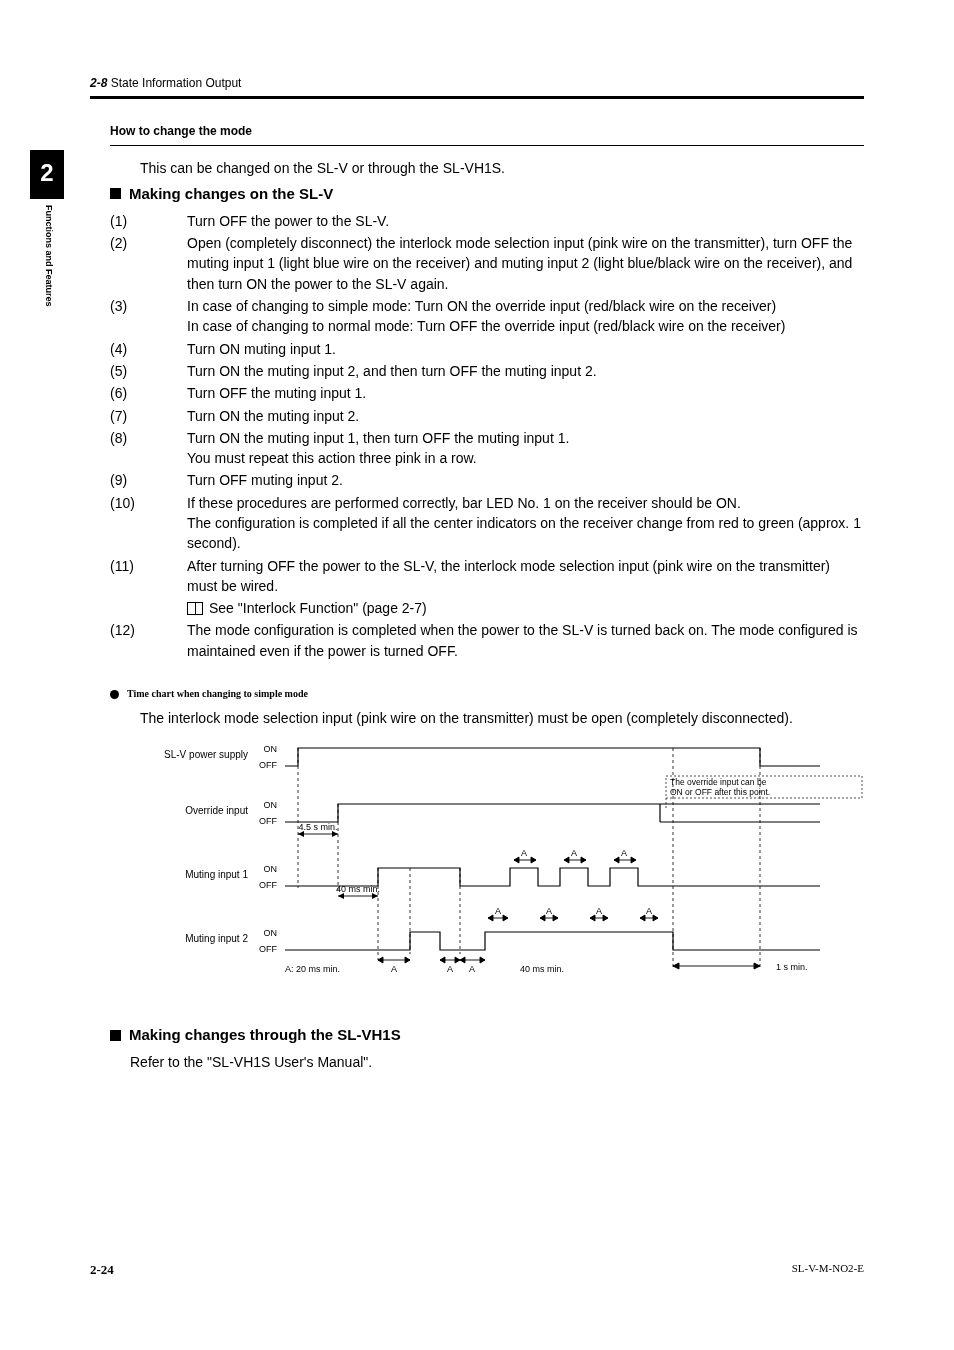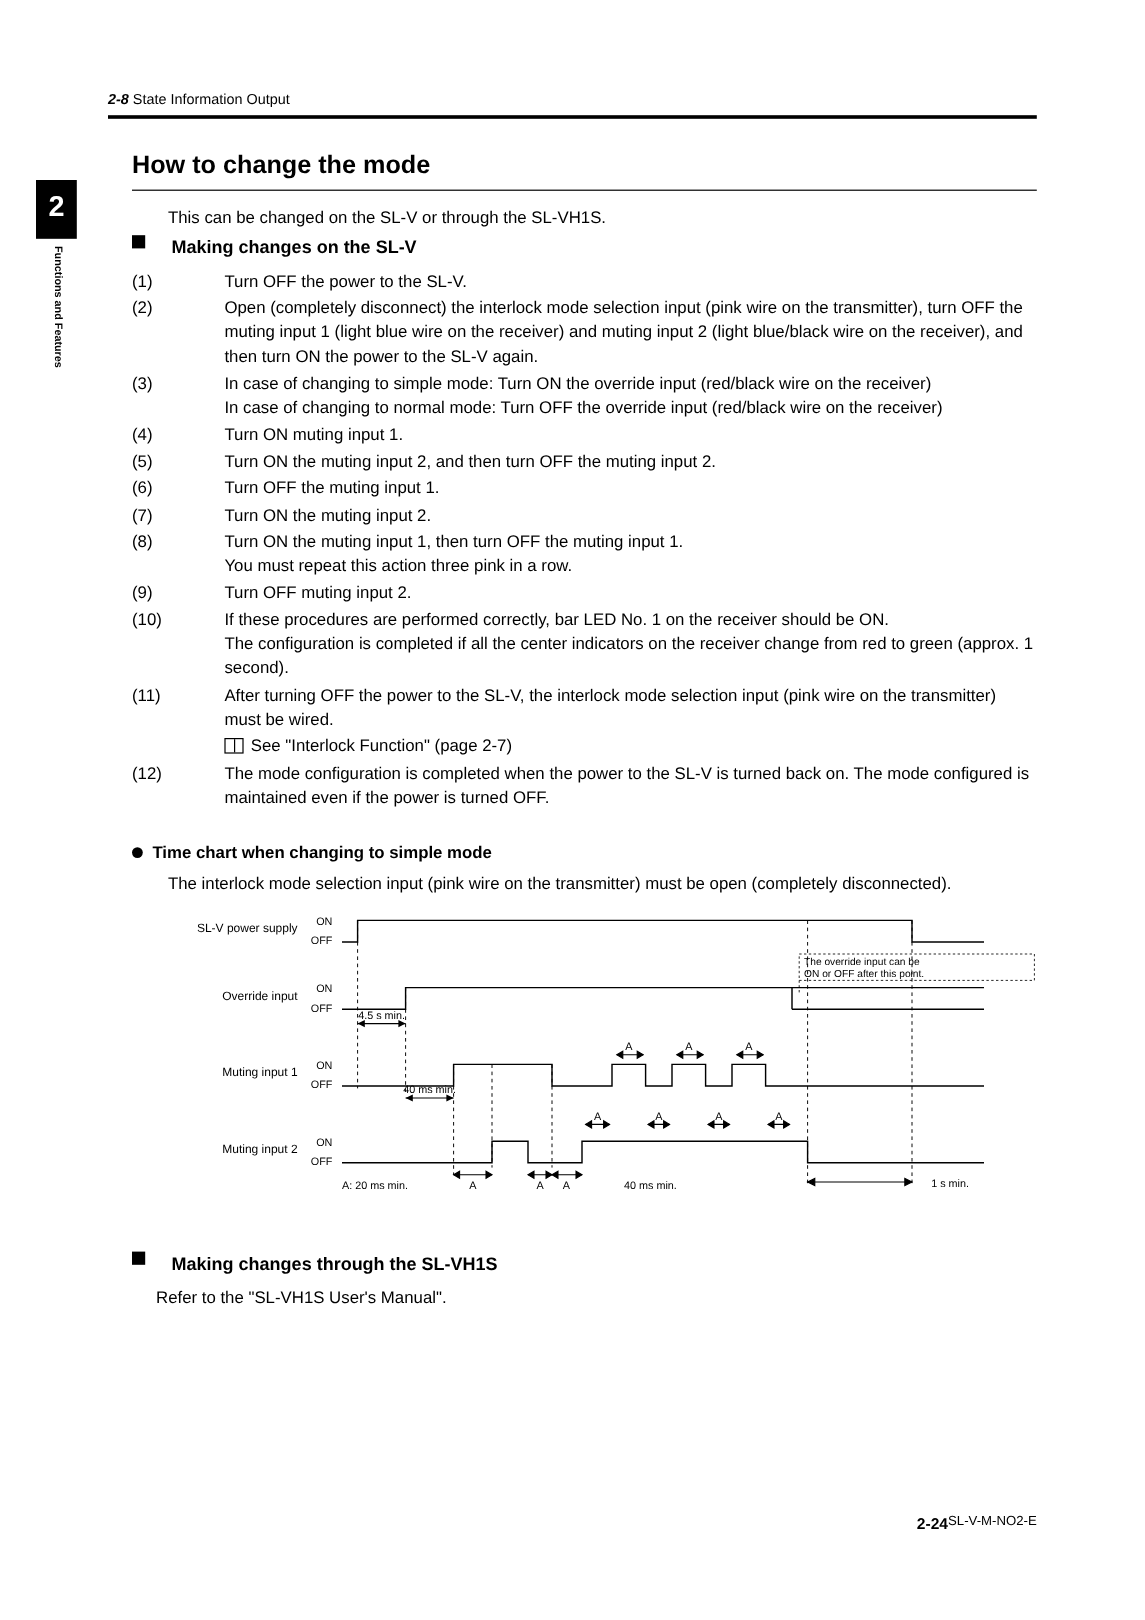--- a/index.html
+++ b/index.html
@@ -44,37 +44,37 @@
     padding: 6px 0 8px 0;
   }
   .chapter-label {
     writing-mode: vertical-rl;
     font-size: 9px;
     font-weight: bold;
     margin-top: 6px;
     margin-left: 12px;
   }
   .h1 {
-    font-size: 21px;
+    font-size: 12px;
     font-weight: bold;
     margin: 0 0 4px 20px;
   }
   .h1-rule {
     border-top: 1px solid #000;
     margin-left: 20px;
     margin-bottom: 12px;
   }
   .intro {
     margin-left: 50px;
     margin-bottom: 5px;
   }
   .h2-row {
     display: flex;
-    align-items: flex-start;
-    gap: 22px;
+    align-items: center;
+    gap: 8px;
     margin-left: 20px;
     margin-bottom: 6px;
   }
   .sq {
     width: 11px;
     height: 11px;
     background: #000;
     flex: 0 0 auto;
   }
   .h2 {
@@ -122,41 +122,43 @@
     gap: 8px;
     margin: 26px 0 6px 20px;
   }
   .dot {
     width: 9px;
     height: 9px;
     background: #000;
     border-radius: 50%;
   }
   .h3 {
-    font-size: 14px;
-    font-weight: bold;
+    font-size: 10px;
+    font-weight: bold;
+    font-family: Liberation Serif, serif;
   }
   .p3 {
     margin-left: 50px;
     margin-bottom: 10px;
   }
   .chart-wrap {
     margin-left: 50px;
   }
   svg text {
     font-family: Arial, Helvetica, sans-serif;
   }
   .footer {
     position: absolute;
     bottom: 70px;
     left: 90px;
     right: 90px;
     display: flex;
-    justify-content: flex-end;
+    justify-content: space-between;
     font-size: 13px;
+    font-family: Liberation Serif, serif;
   }
   .footer .pn {
     font-weight: bold;
   }
   .footer .doc {
     font-size: 11px;
   }
 </style>
 </head>
 <body>

